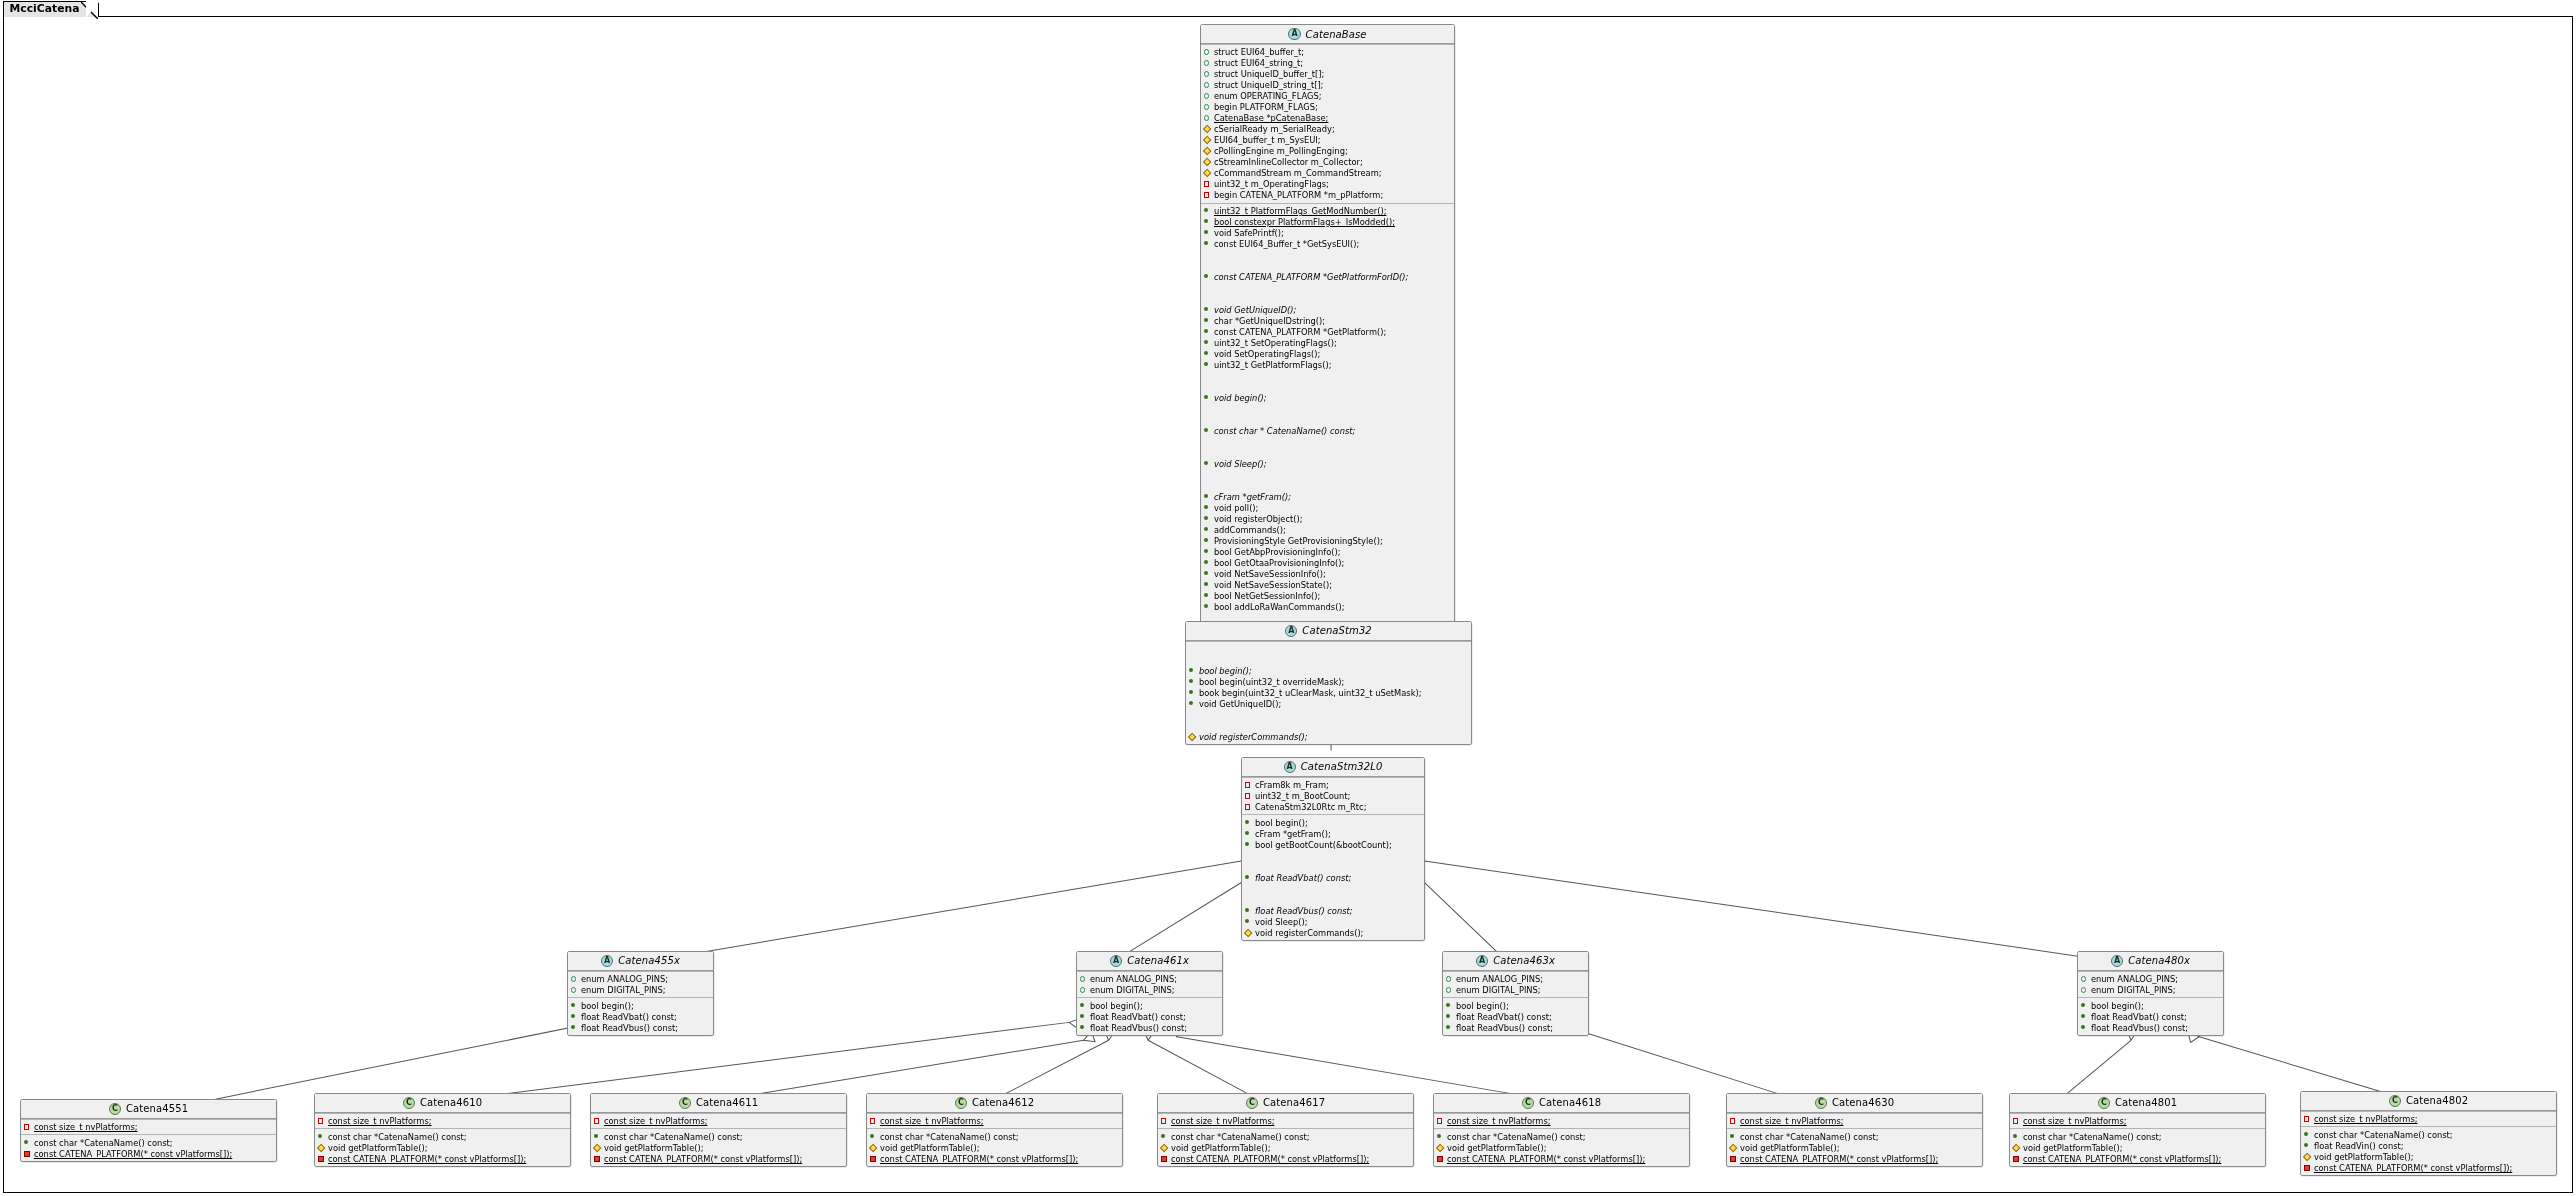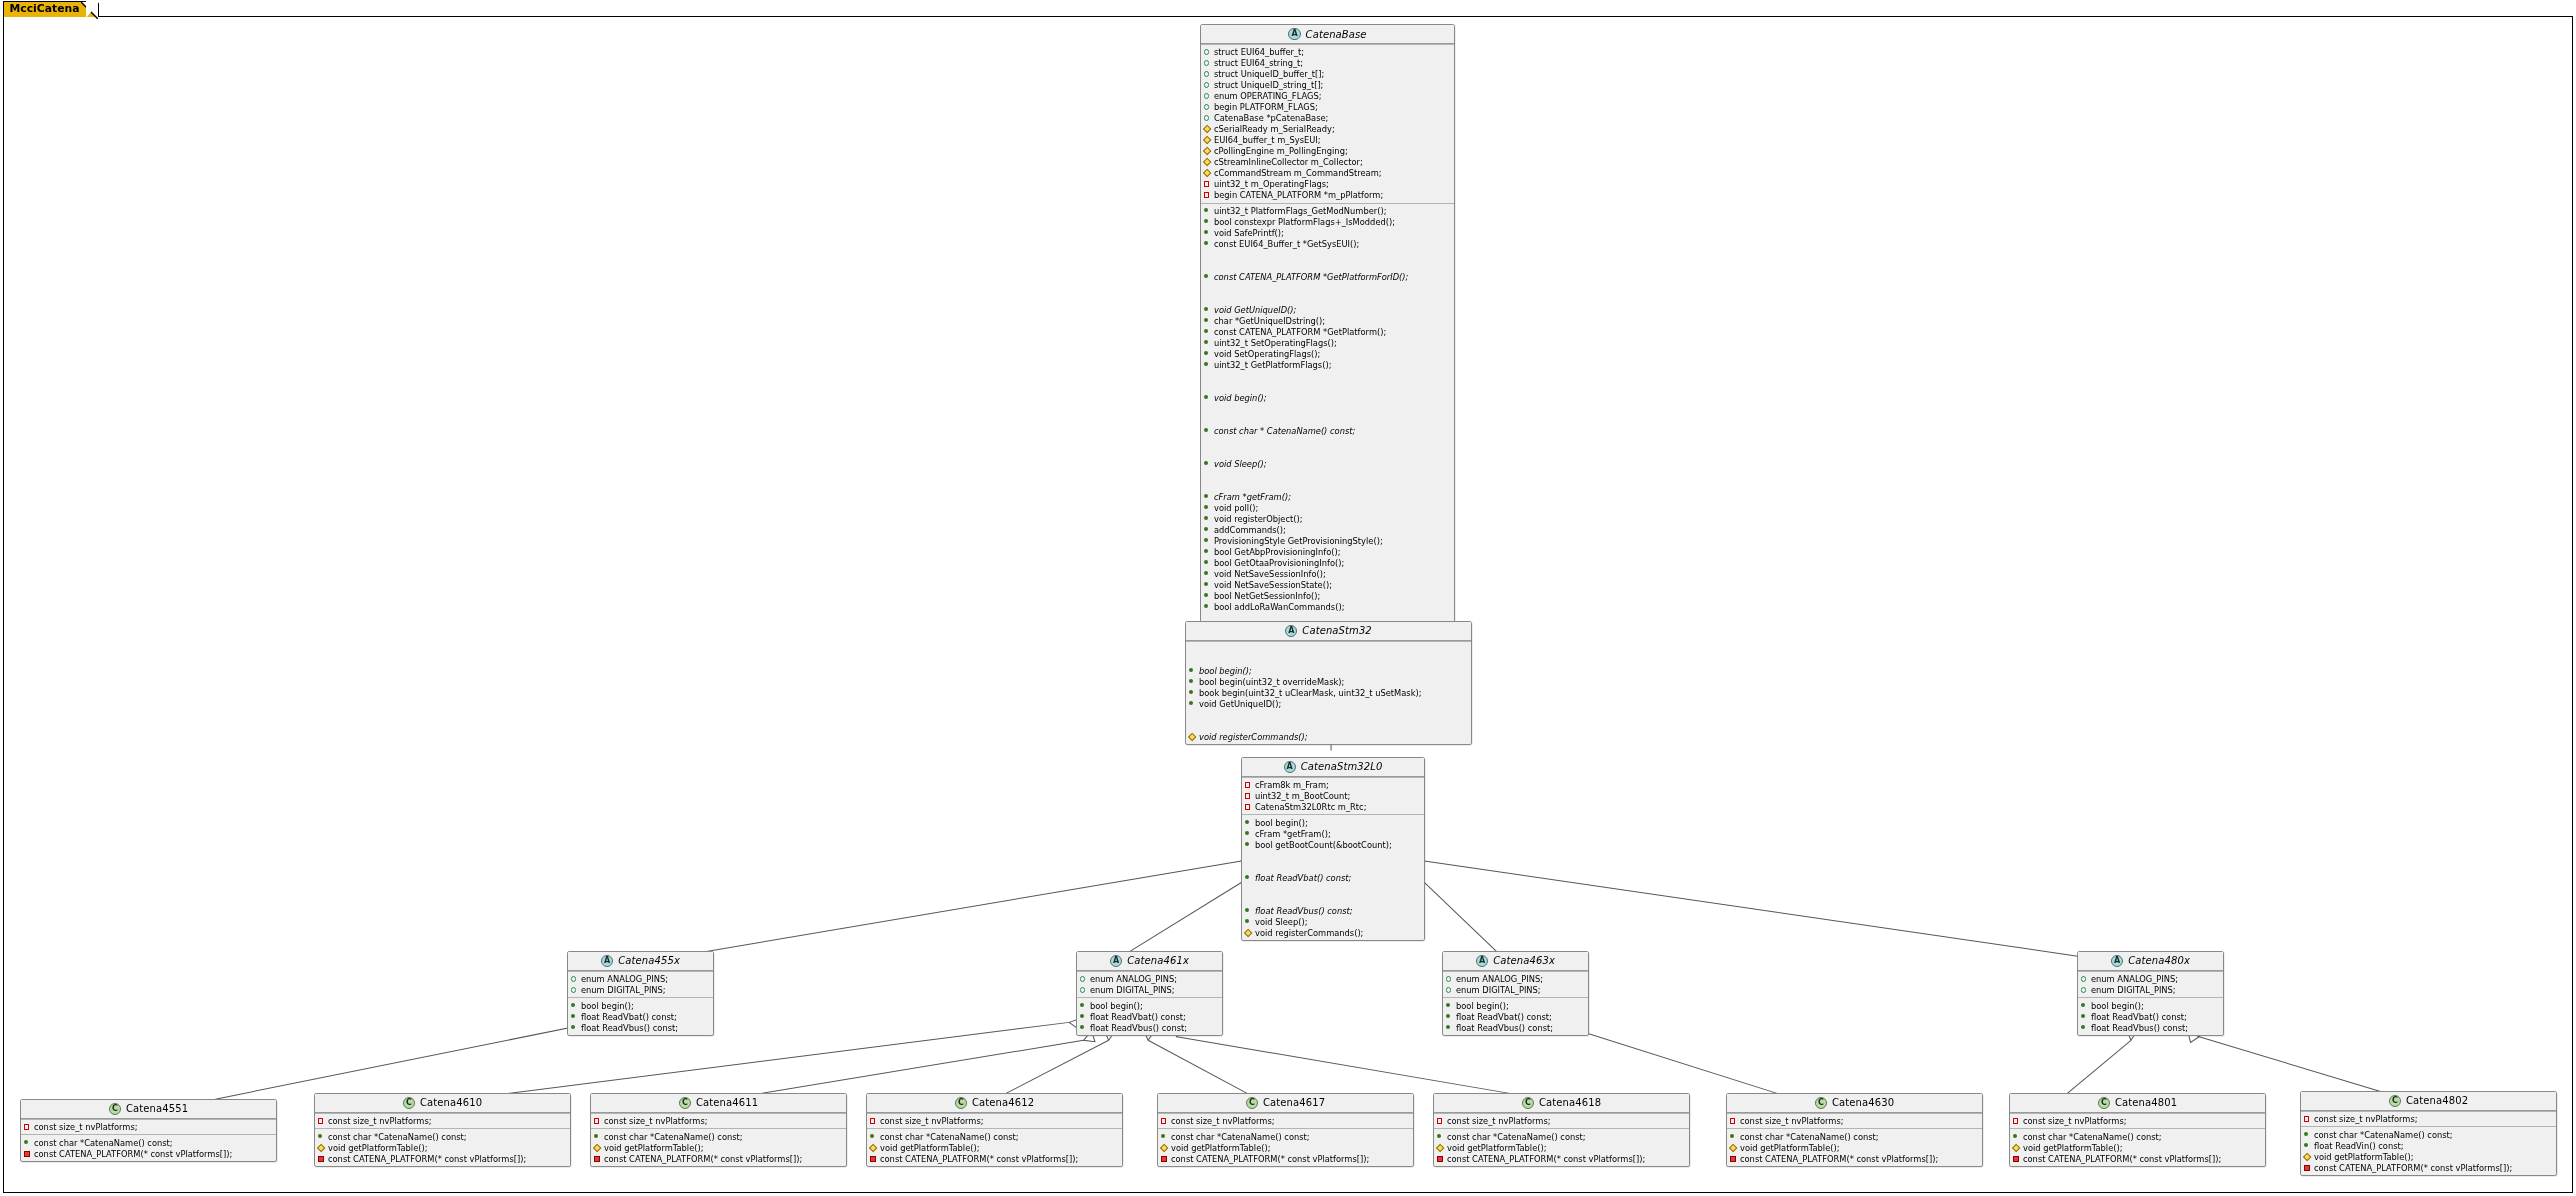--- a/index.html
+++ b/index.html
@@ -19,21 +19,21 @@
     border: 1.4px solid #000;
     background: #ffffff;
   }
   #package-tab {
     position: absolute;
     left: 2.9px; top: 1.4px;
     height: 16px;
     padding: 0 18.7px 0 5.7px;
     border: 1.4px solid #000;
     border-bottom: none;
-    background: #eab308;
+    background: #e5e5e5;
     font-size: 10.8px;
     font-weight: bold;
     line-height: 14.4px;
     color: #000;
     z-index: 5;
   }
   #package-tab::after {
     content: "";
     position: absolute;
     right: -1.4px; top: -1.4px;
@@ -101,21 +101,21 @@
     align-items: baseline;
     gap: 3.6px;
     padding: 0 3.6px 0 2.9px;
     font-size: 8.3px;
     line-height: 9px;
     white-space: nowrap;
     color: #000;
   }
   .mrow .mtxt { display: inline-block; }
   .mrow.it .mtxt { font-style: italic; margin-top: 24px; }
-  .mrow.st .mtxt { }
+  .mrow.st .mtxt { text-decoration: underline; }
   
   .vis { flex: 0 0 auto; width: 6.5px; height: 9px; position: relative; }
   .vis::before {
     content: "";
     position: absolute;
     left: 0; top: 2.9px;
   }
   
   .vis.pub::before { width: 4.3px; height: 4.3px; border-radius: 50%; background: #38761d; }
   

